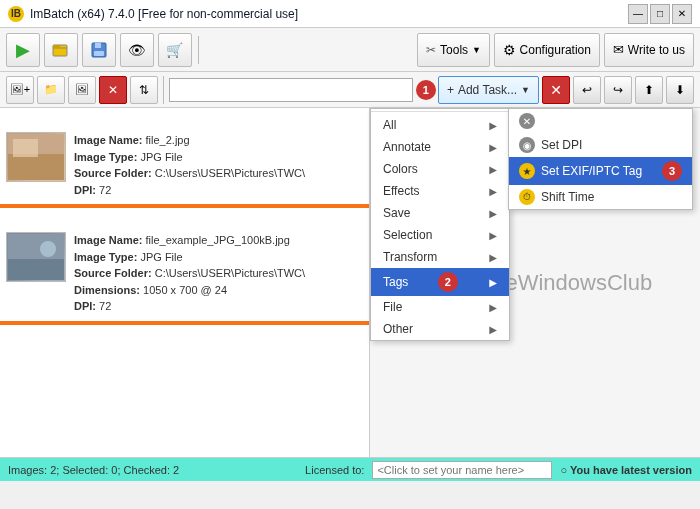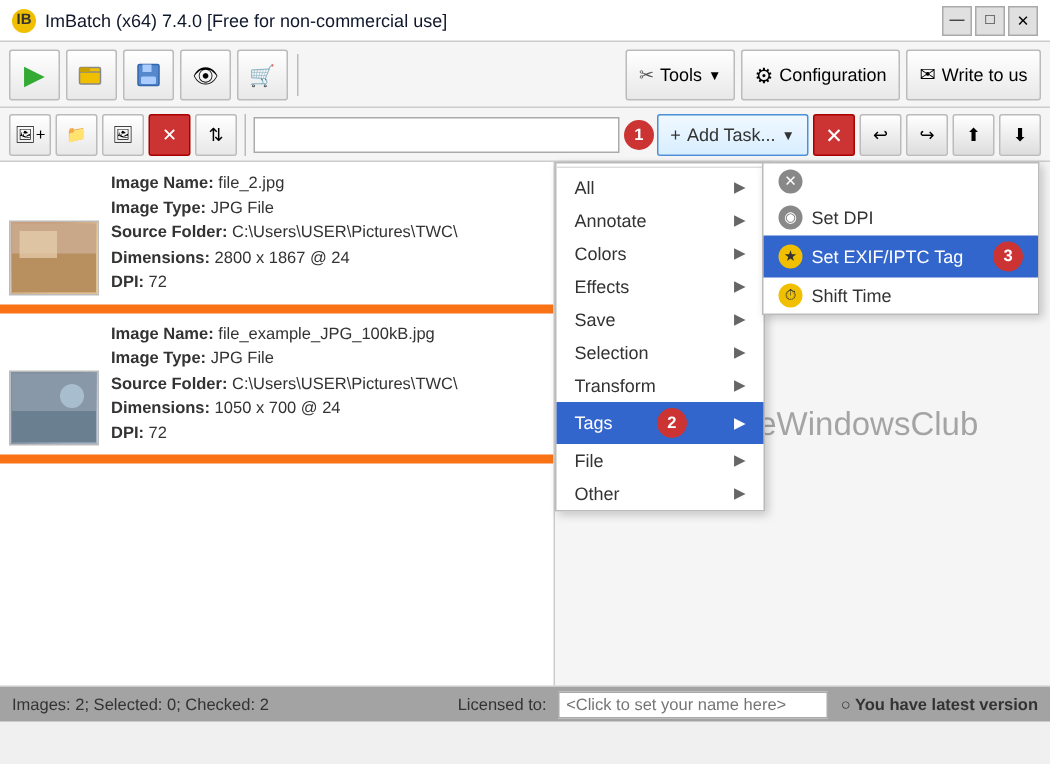--- a/index.html
+++ b/index.html
@@ -128,24 +128,25 @@
 
     
     .file-list {
       width: 370px;
       background: white;
       border-right: 1px solid #ccc;
       overflow-y: auto;
     }
     .file-item {
       display: flex;
-      align-items: flex-end;
+      align-items: flex-start;
       padding: 6px;
-      border-bottom: 6px solid #f97316;
+      border-bottom: 4px solid #f97316;
       gap: 8px;
+      margin-top: 18px;
     }
     .file-thumb {
       width: 60px;
       height: 50px;
       background: #ddd;
       border: 1px solid #bbb;
       flex-shrink: 0;
       display: flex;
       align-items: center;
       justify-content: center;
@@ -176,21 +177,21 @@
       transform: rotate(45deg);
     }
     .watermark-text {
       font-size: 22px;
       color: #555;
       font-weight: 300;
     }
 
     
     .status-bar {
-      background: #a3a3a3;
+      background: #5eead4;
       border-top: 1px solid #ccc;
       display: flex;
       align-items: center;
       padding: 4px 8px;
       height: 24px;
       gap: 8px;
     }
     .status-left { font-size: 11px; color: #333; }
     .status-separator { flex: 1; }
     .licensed-label { font-size: 11px; color: #333; }
@@ -363,21 +364,20 @@
         <svg width="56" height="46" viewBox="0 0 56 46">
           <rect width="56" height="46" fill="#c8a888"></rect>
           <rect x="0" y="20" width="56" height="26" fill="#b89060"></rect>
           <rect x="5" y="5" width="25" height="18" fill="#e8d0b0" opacity="0.7"></rect>
         </svg>
       </div>
       <div class="file-info">
         <div class="file-info-line"><span class="file-info-label">Image Name:</span> <span>file_2.jpg</span></div>
         <div class="file-info-line"><span class="file-info-label">Image Type:</span> <span>JPG File</span></div>
         <div class="file-info-line"><span class="file-info-label">Source Folder:</span> <span>C:\Users\USER\Pictures\TWC\</span></div>
-        <div class="file-info-line"><span class="file-info-label">Dimensions:</span> <span>2800 x 1867 @ 24</span></div>
         <div class="file-info-line"><span class="file-info-label">DPI:</span> <span>72</span></div>
       </div>
     </div>
     <div class="file-item">
       <div class="file-thumb thumb-2">
         <svg width="56" height="46" viewBox="0 0 56 46">
           <rect width="56" height="46" fill="#8898a8"></rect>
           <rect x="0" y="25" width="56" height="21" fill="#6a8090"></rect>
           <circle cx="40" cy="15" r="8" fill="#b0c8d8" opacity="0.8"></circle>
         </svg>

